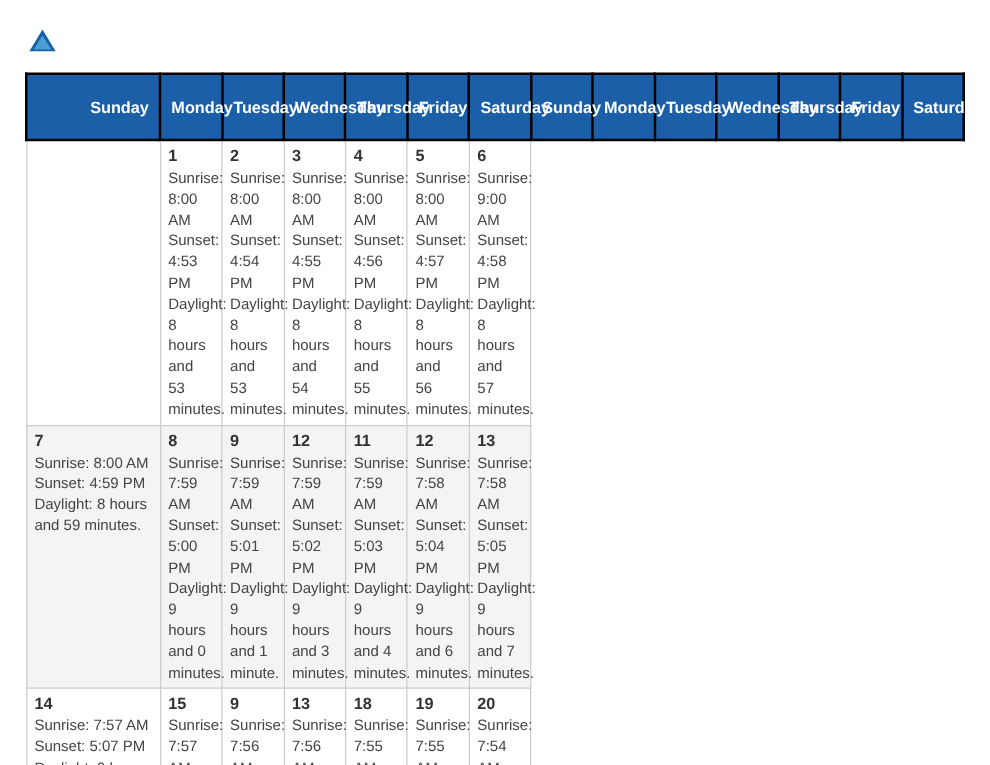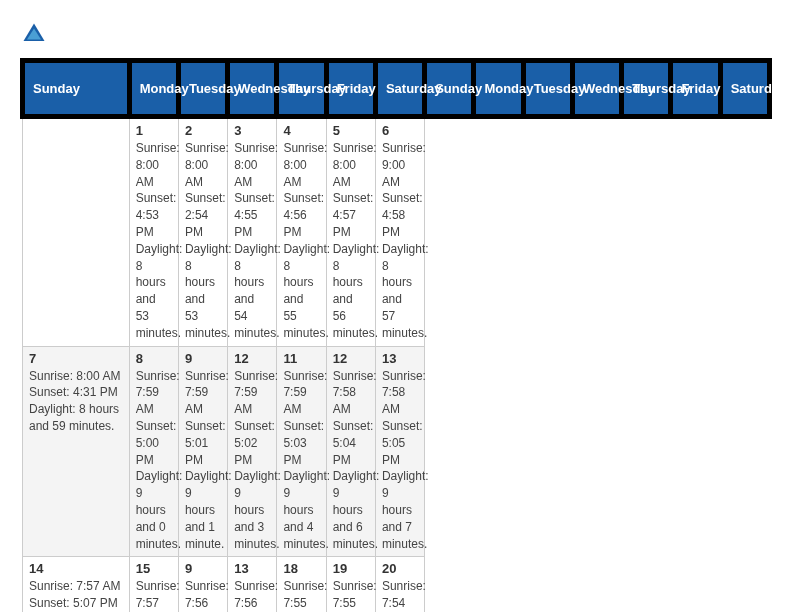--- a/index.html
+++ b/index.html
@@ -31,25 +31,25 @@
     .month-title { font-size: 36px; color: #333; font-weight: normal; }
     .location-title { font-size: 18px; color: #555; font-weight: normal; }
     table {
       width: 100%;
       border-collapse: collapse;
       table-layout: fixed;
     }
     th {
       background: #1a5fa8;
       color: #fff;
-      text-align: left;
+      text-align: right;
       padding: 18px 8px;
       font-size: 13px;
       font-weight: bold;
-      border: 5px solid #000000;
+      border: 2px solid #000000;
     }
     td {
       border: 1px solid #ccc;
       vertical-align: top;
       padding: 4px 6px;
       font-size: 11px;
       color: #333;
       height: 90px;
     }
     .day-num {
@@ -113,21 +113,21 @@
         <td>
           <span class="day-num">1</span>
           <div class="day-info">Sunrise: 8:00 AM
 Sunset: 4:53 PM
 Daylight: 8 hours
 and 53 minutes.</div>
         </td>
         <td>
           <span class="day-num">2</span>
           <div class="day-info">Sunrise: 8:00 AM
-Sunset: 2:54 PM
+Sunset: 4:54 PM
 Daylight: 8 hours
 and 53 minutes.</div>
         </td>
         <td>
           <span class="day-num">3</span>
           <div class="day-info">Sunrise: 8:00 AM
 Sunset: 4:55 PM
 Daylight: 8 hours
 and 54 minutes.</div>
         </td>
@@ -150,21 +150,21 @@
           <div class="day-info">Sunrise: 9:00 AM
 Sunset: 4:58 PM
 Daylight: 8 hours
 and 57 minutes.</div>
         </td>
       </tr>
       <tr>
         <td>
           <span class="day-num">7</span>
           <div class="day-info">Sunrise: 8:00 AM
-Sunset: 4:31 PM
+Sunset: 4:59 PM
 Daylight: 8 hours
 and 59 minutes.</div>
         </td>
         <td>
           <span class="day-num">8</span>
           <div class="day-info">Sunrise: 7:59 AM
 Sunset: 5:00 PM
 Daylight: 9 hours
 and 0 minutes.</div>
         </td>

